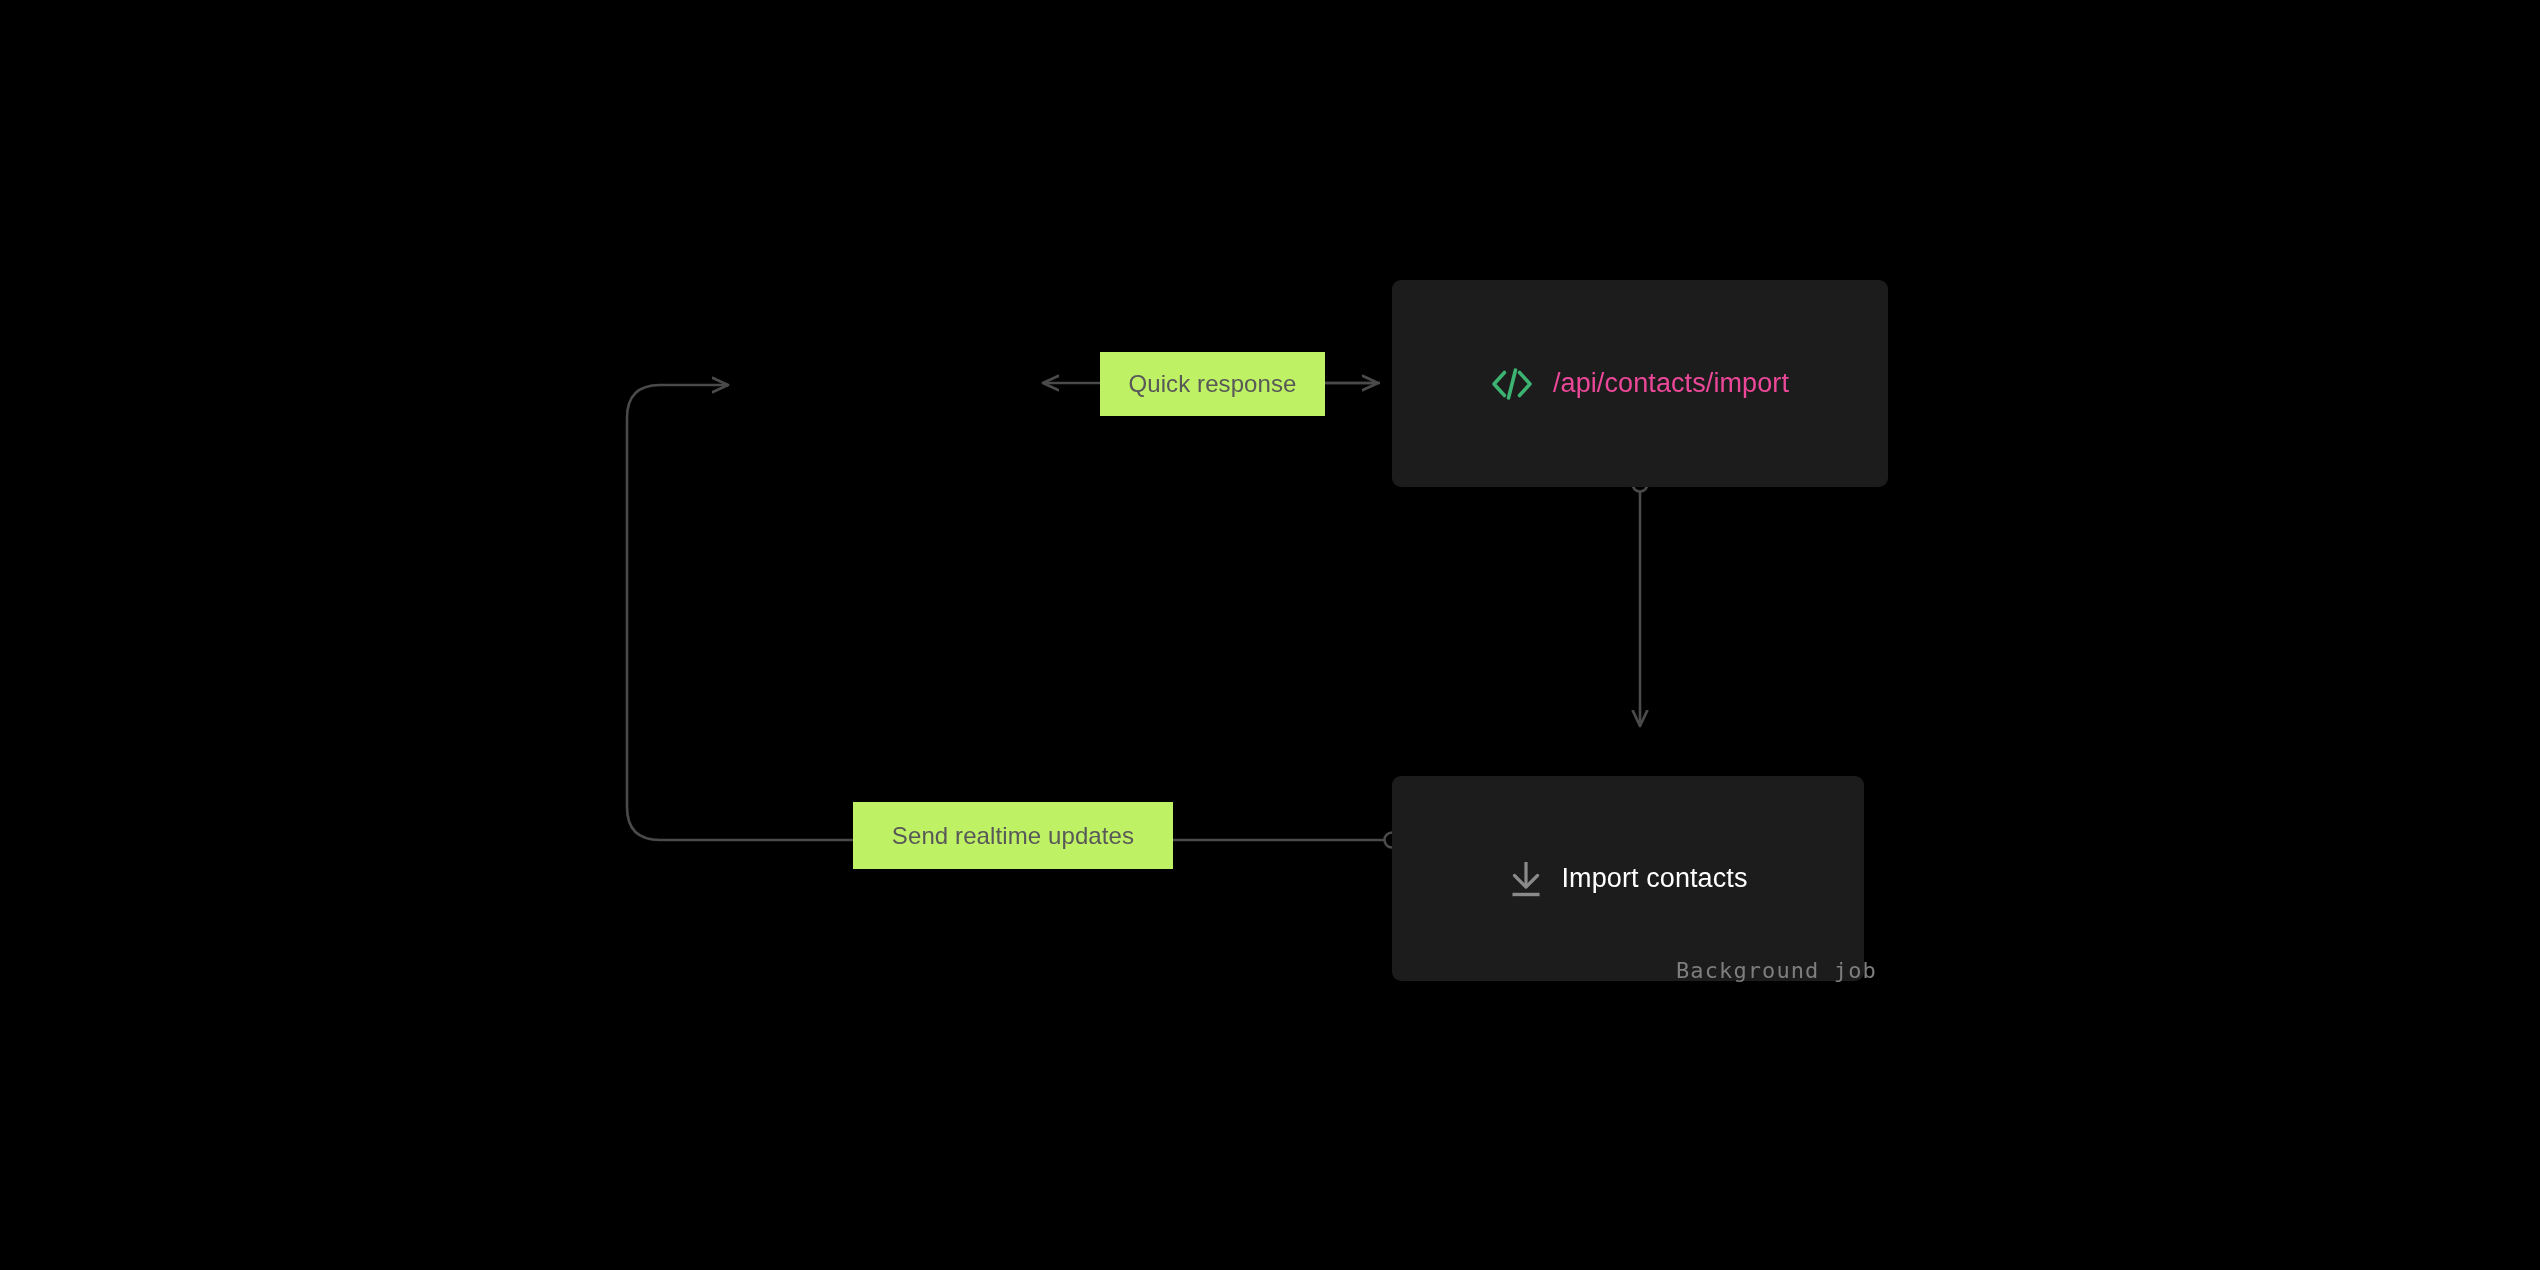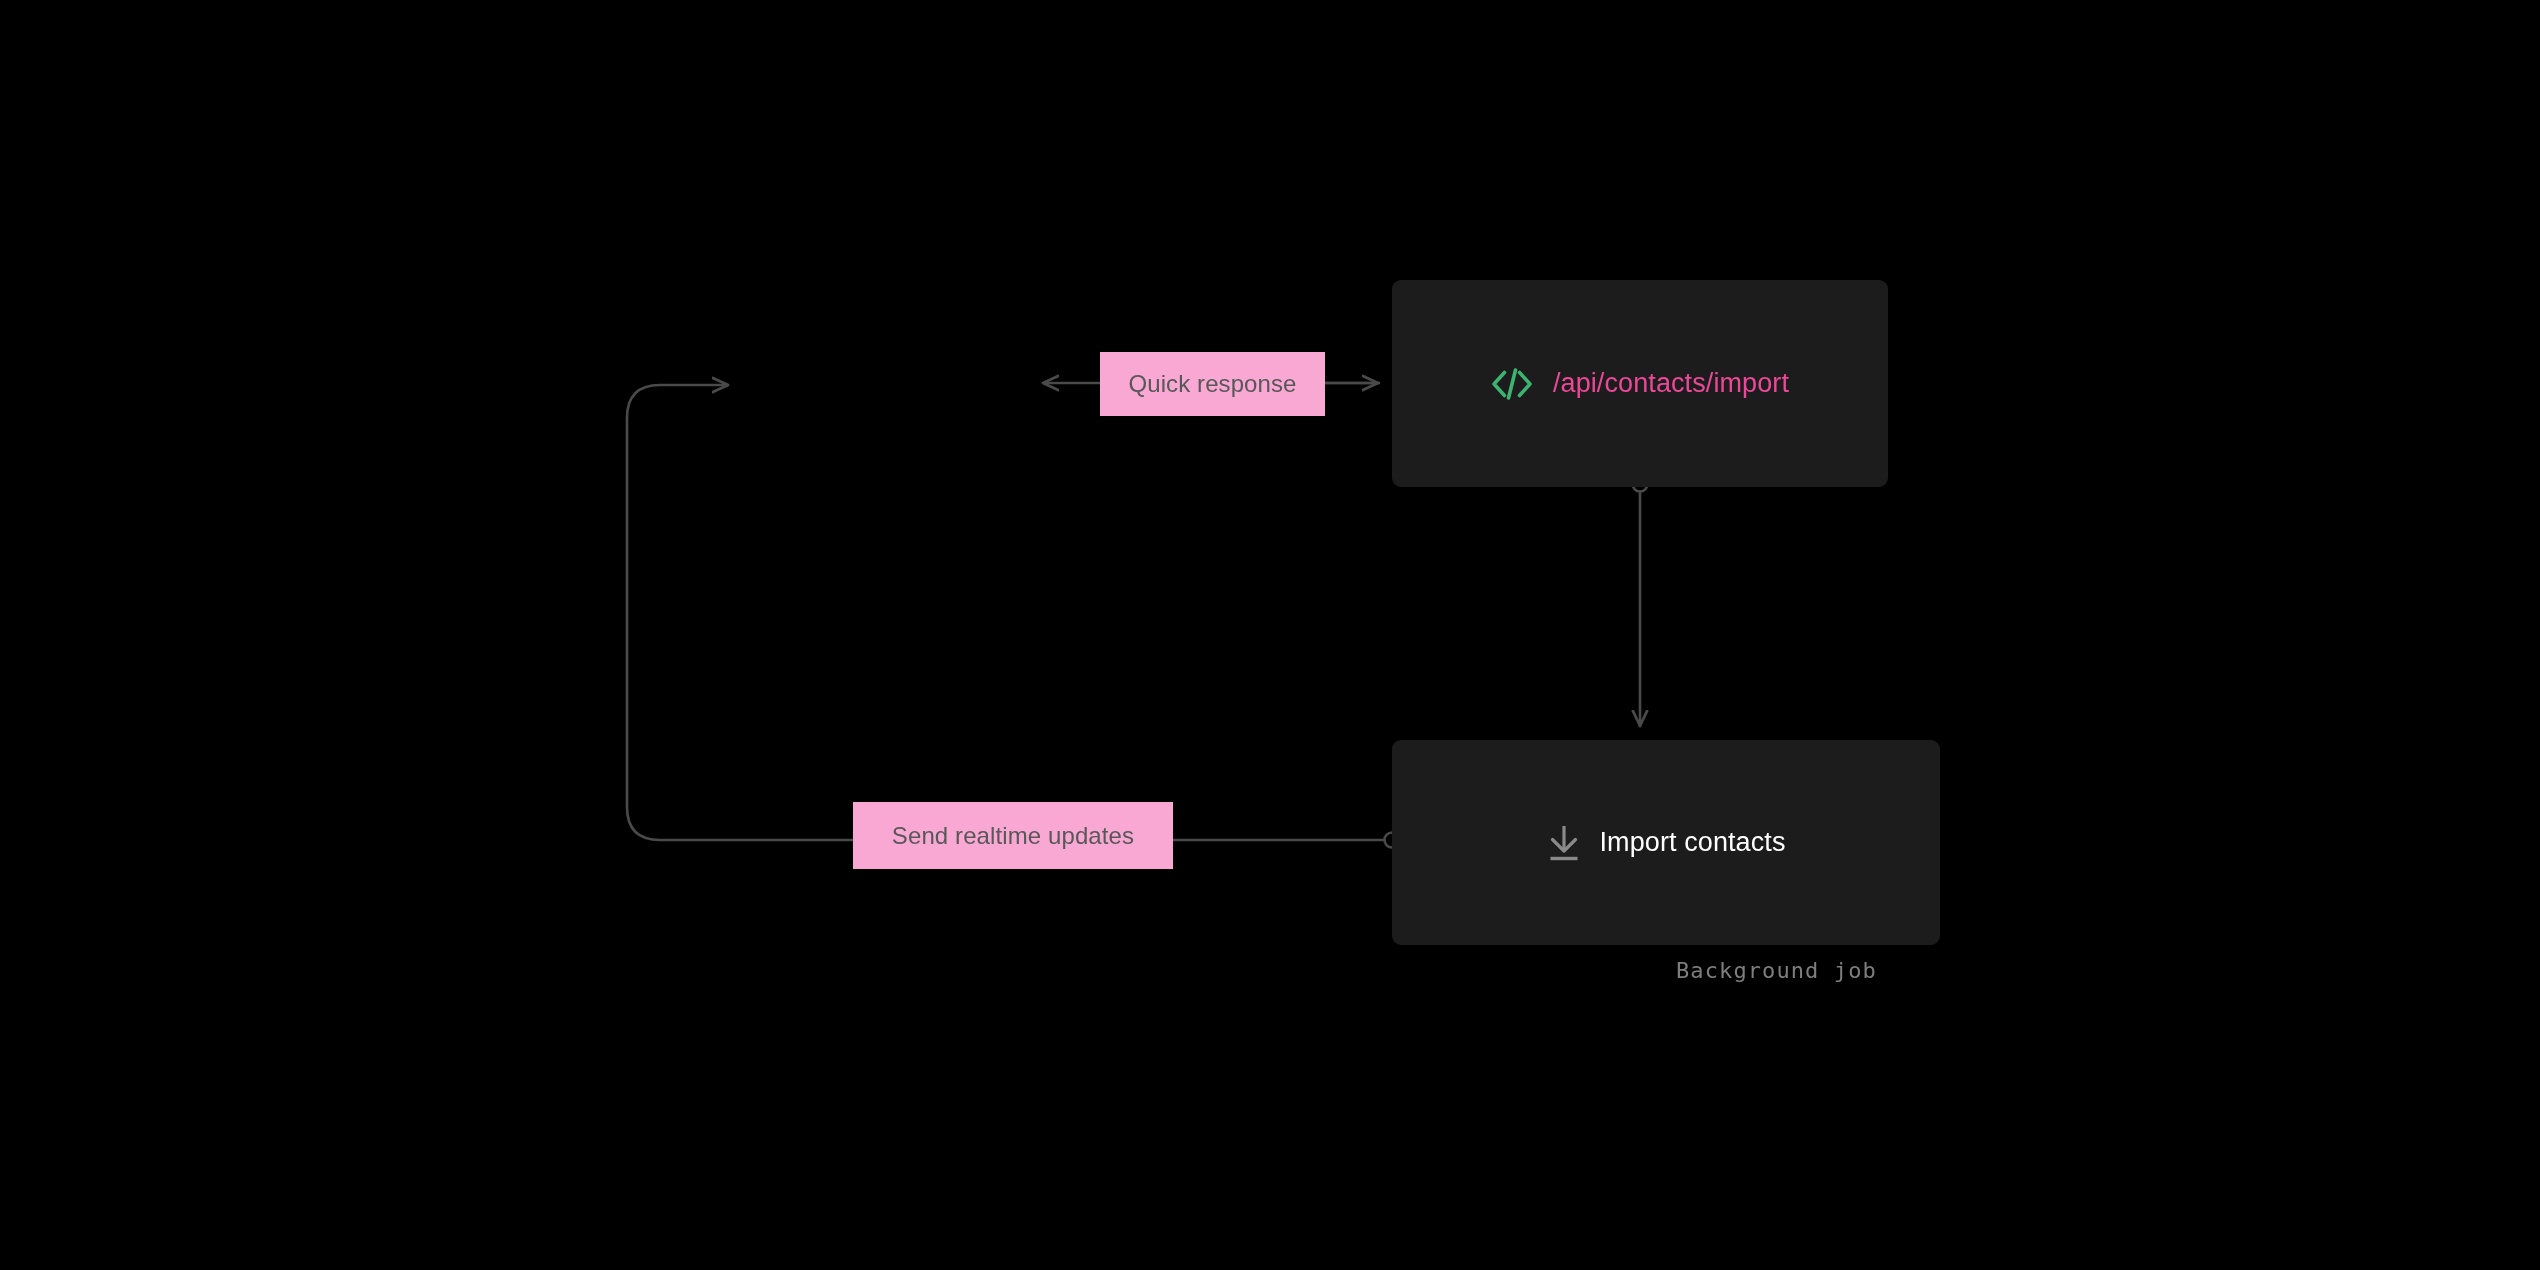--- a/index.html
+++ b/index.html
@@ -54,22 +54,22 @@
     height: 207px;
   }
   #node-api {
     left: 1392px;
     top: 280px;
     width: 496px;
     height: 207px;
   }
   #node-import {
     left: 1392px;
-    top: 740px;
-    width: 548px;
+    top: 776px;
+    width: 472px;
     height: 205px;
   }
 
   .node-label {
     color: #ffffff;
     font-size: 27px;
     font-weight: 400;
     letter-spacing: 0.1px;
     white-space: nowrap;
   }
@@ -83,21 +83,21 @@
     justify-content: center;
     flex: 0 0 auto;
   }
   #user-icon { margin-bottom: 14px; }
   #code-icon { margin-right: 20px; }
   #download-icon { margin-right: 17px; }
 
   
   .edge-label {
     position: absolute;
-    background: #f9a8d4;
+    background: #bef264;
     color: #585858;
     font-size: 24px;
     font-weight: 400;
     letter-spacing: 0.1px;
     white-space: nowrap;
     display: flex;
     align-items: center;
     justify-content: center;
     box-sizing: border-box;
   }

